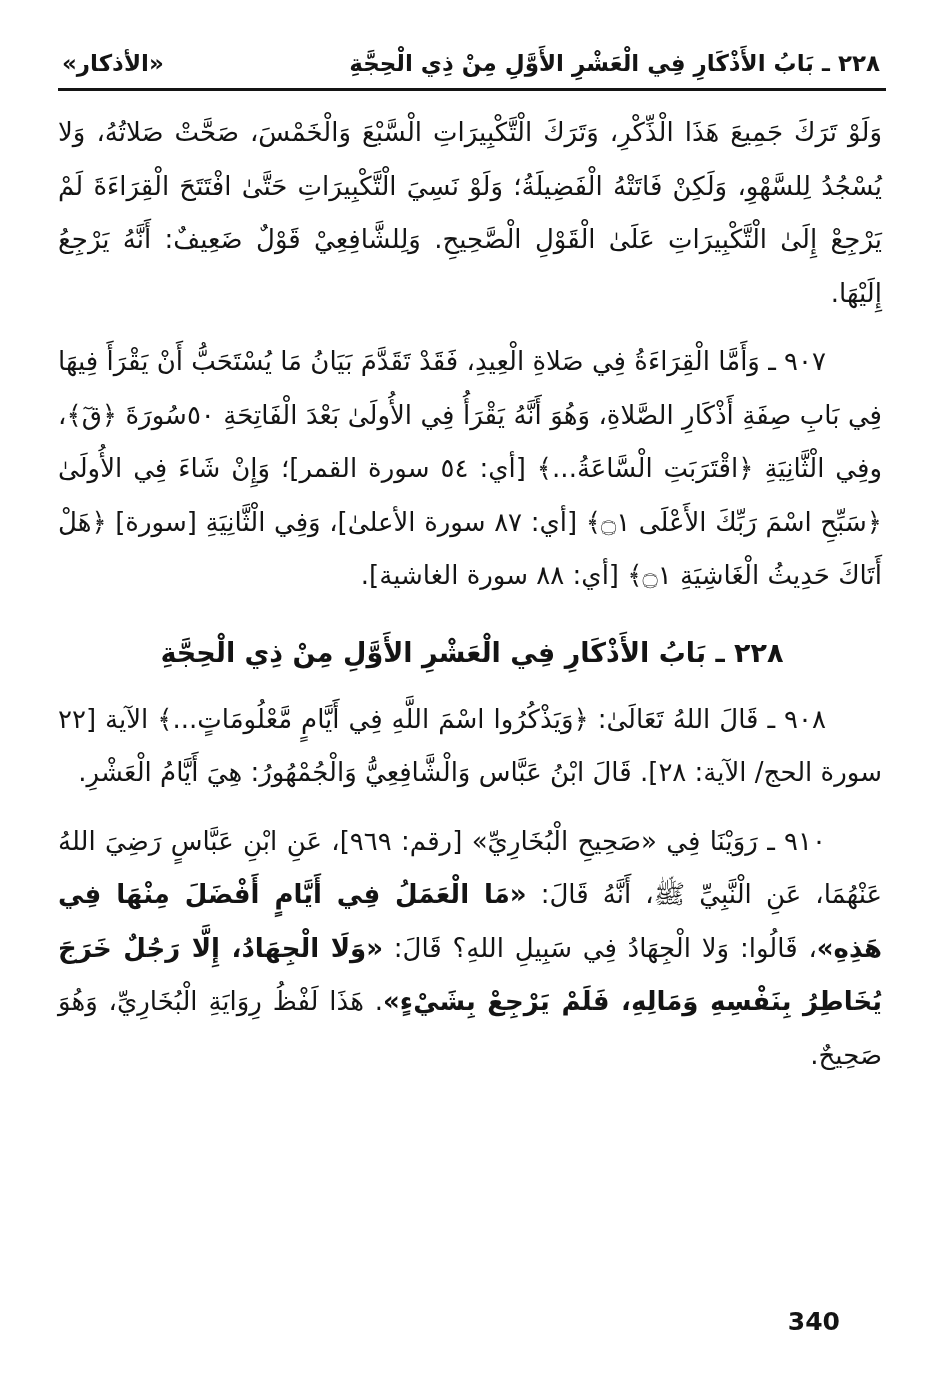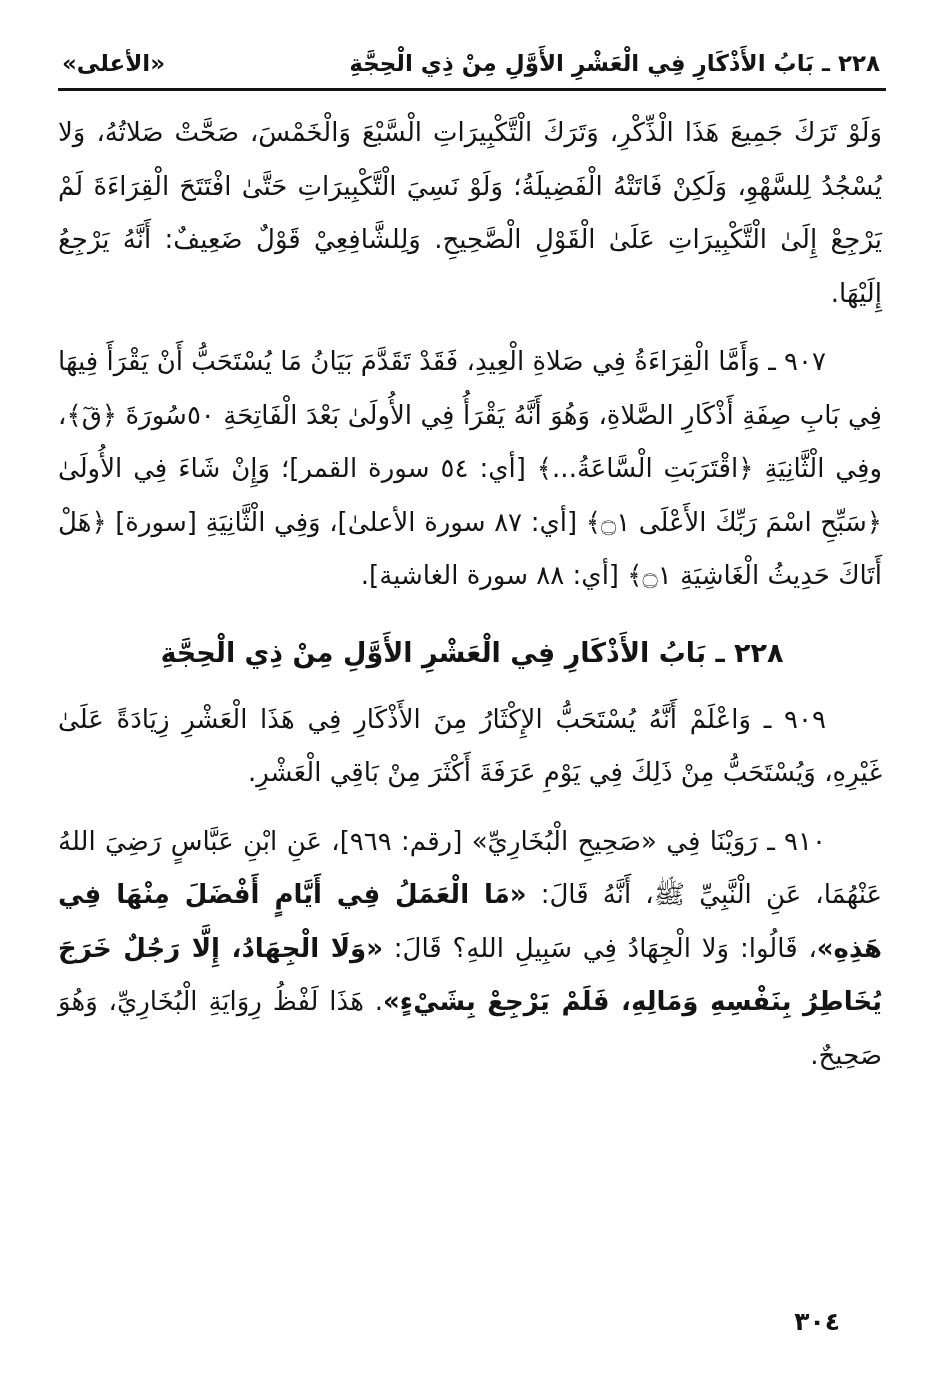--- a/index.html
+++ b/index.html
@@ -56,36 +56,36 @@
     font-weight: bold;
   }
 </style>
 </head>
 <body>
 
 <div class="page">
 
   <div class="page-header">
     <div class="chapter-ref">٢٢٨ ـ بَابُ الأَذْكَارِ فِي الْعَشْرِ الأَوَّلِ مِنْ ذِي الْحِجَّةِ</div>
-    <div class="book-label">«الأعلى»</div>
+    <div class="book-label">«الأذكار»</div>
   </div>
 
   <hr class="header-rule">
 
   <div class="text-body">
 
     <p class="para">وَلَوْ تَرَكَ جَمِيعَ هَذَا الْذِّكْرِ، وَتَرَكَ الْتَّكْبِيرَاتِ الْسَّبْعَ وَالْخَمْسَ، صَحَّتْ صَلاتُهُ، وَلا يُسْجُدُ لِلسَّهْوِ، وَلَكِنْ فَاتَتْهُ الْفَضِيلَةُ؛ وَلَوْ نَسِيَ الْتَّكْبِيرَاتِ حَتَّىٰ افْتَتَحَ الْقِرَاءَةَ لَمْ يَرْجِعْ إِلَىٰ الْتَّكْبِيرَاتِ عَلَىٰ الْقَوْلِ الْصَّحِيحِ. وَلِلشَّافِعِيْ قَوْلٌ ضَعِيفٌ: أَنَّهُ يَرْجِعُ إِلَيْهَا.</p>
 
 
     <p class="para indent">٩٠٧ ـ وَأَمَّا الْقِرَاءَةُ فِي صَلاةِ الْعِيدِ، فَقَدْ تَقَدَّمَ بَيَانُ مَا يُسْتَحَبُّ أَنْ يَقْرَأَ فِيهَا فِي بَابِ صِفَةِ أَذْكَارِ الصَّلاةِ، وَهُوَ أَنَّهُ يَقْرَأُ فِي الأُولَىٰ بَعْدَ الْفَاتِحَةِ ٥٠سُورَةَ ﴿قٓ﴾، وفِي الْثَّانِيَةِ ﴿اقْتَرَبَتِ الْسَّاعَةُ...﴾ [أي: ٥٤ سورة القمر]؛ وَإِنْ شَاءَ فِي الأُولَىٰ ﴿سَبِّحِ اسْمَ رَبِّكَ الأَعْلَى ۝١﴾ [أي: ٨٧ سورة الأعلىٰ]، وَفِي الْثَّانِيَةِ [سورة] ﴿هَلْ أَتَاكَ حَدِيثُ الْغَاشِيَةِ ۝١﴾ [أي: ٨٨ سورة الغاشية].</p>
 
     <h2 class="section-heading">٢٢٨ ـ بَابُ الأَذْكَارِ فِي الْعَشْرِ الأَوَّلِ مِنْ ذِي الْحِجَّةِ</h2>
 
+    <p class="para indent">٩٠٨ ـ قَالَ اللهُ تَعَالَىٰ: ﴿وَيَذْكُرُوا اسْمَ اللَّهِ فِي أَيَّامٍ مَّعْلُومَاتٍ...﴾ الآية [٢٢ سورة الحج/ الآية: ٢٨]. قَالَ ابْنُ عَبَّاس وَالْشَّافِعِيُّ وَالْجُمْهُورُ: هِيَ أَيَّامُ الْعَشْرِ.</p>
 
-    <p class="para indent">٩٠٩ ـ وَاعْلَمْ أَنَّهُ يُسْتَحَبُّ الإِكْثَارُ مِنَ الأَذْكَارِ فِي هَذَا الْعَشْرِ زِيَادَةً عَلَىٰ غَيْرِهِ، وَيُسْتَحَبُّ مِنْ ذَلِكَ فِي يَوْمِ عَرَفَةَ أَكْثَرَ مِنْ بَاقِي الْعَشْرِ.</p>
 
     <p class="para indent"><span>٩١٠ ـ رَوَيْنَا فِي «صَحِيحِ الْبُخَارِيِّ» [رقم: ٩٦٩]، عَنِ ابْنِ عَبَّاسٍ رَضِيَ اللهُ عَنْهُمَا، عَنِ الْنَّبِيِّ ﷺ، أَنَّهُ قَالَ: </span><span class="bold-hadith">«مَا الْعَمَلُ فِي أَيَّامٍ أَفْضَلَ مِنْهَا فِي هَذِهِ»</span><span>، قَالُوا: وَلا الْجِهَادُ فِي سَبِيلِ اللهِ؟ قَالَ: </span><span class="bold-hadith">«وَلَا الْجِهَادُ، إِلَّا رَجُلٌ خَرَجَ يُخَاطِرُ بِنَفْسِهِ وَمَالِهِ، فَلَمْ يَرْجِعْ بِشَيْءٍ»</span><span>. هَذَا لَفْظُ رِوَايَةِ الْبُخَارِيِّ، وَهُوَ صَحِيحٌ.</span></p>
 
   </div>
 
-  <div class="page-number">٣٠٤</div>
+  <div class="page-number">340</div>
 
 </div>
 
 </body></html>

